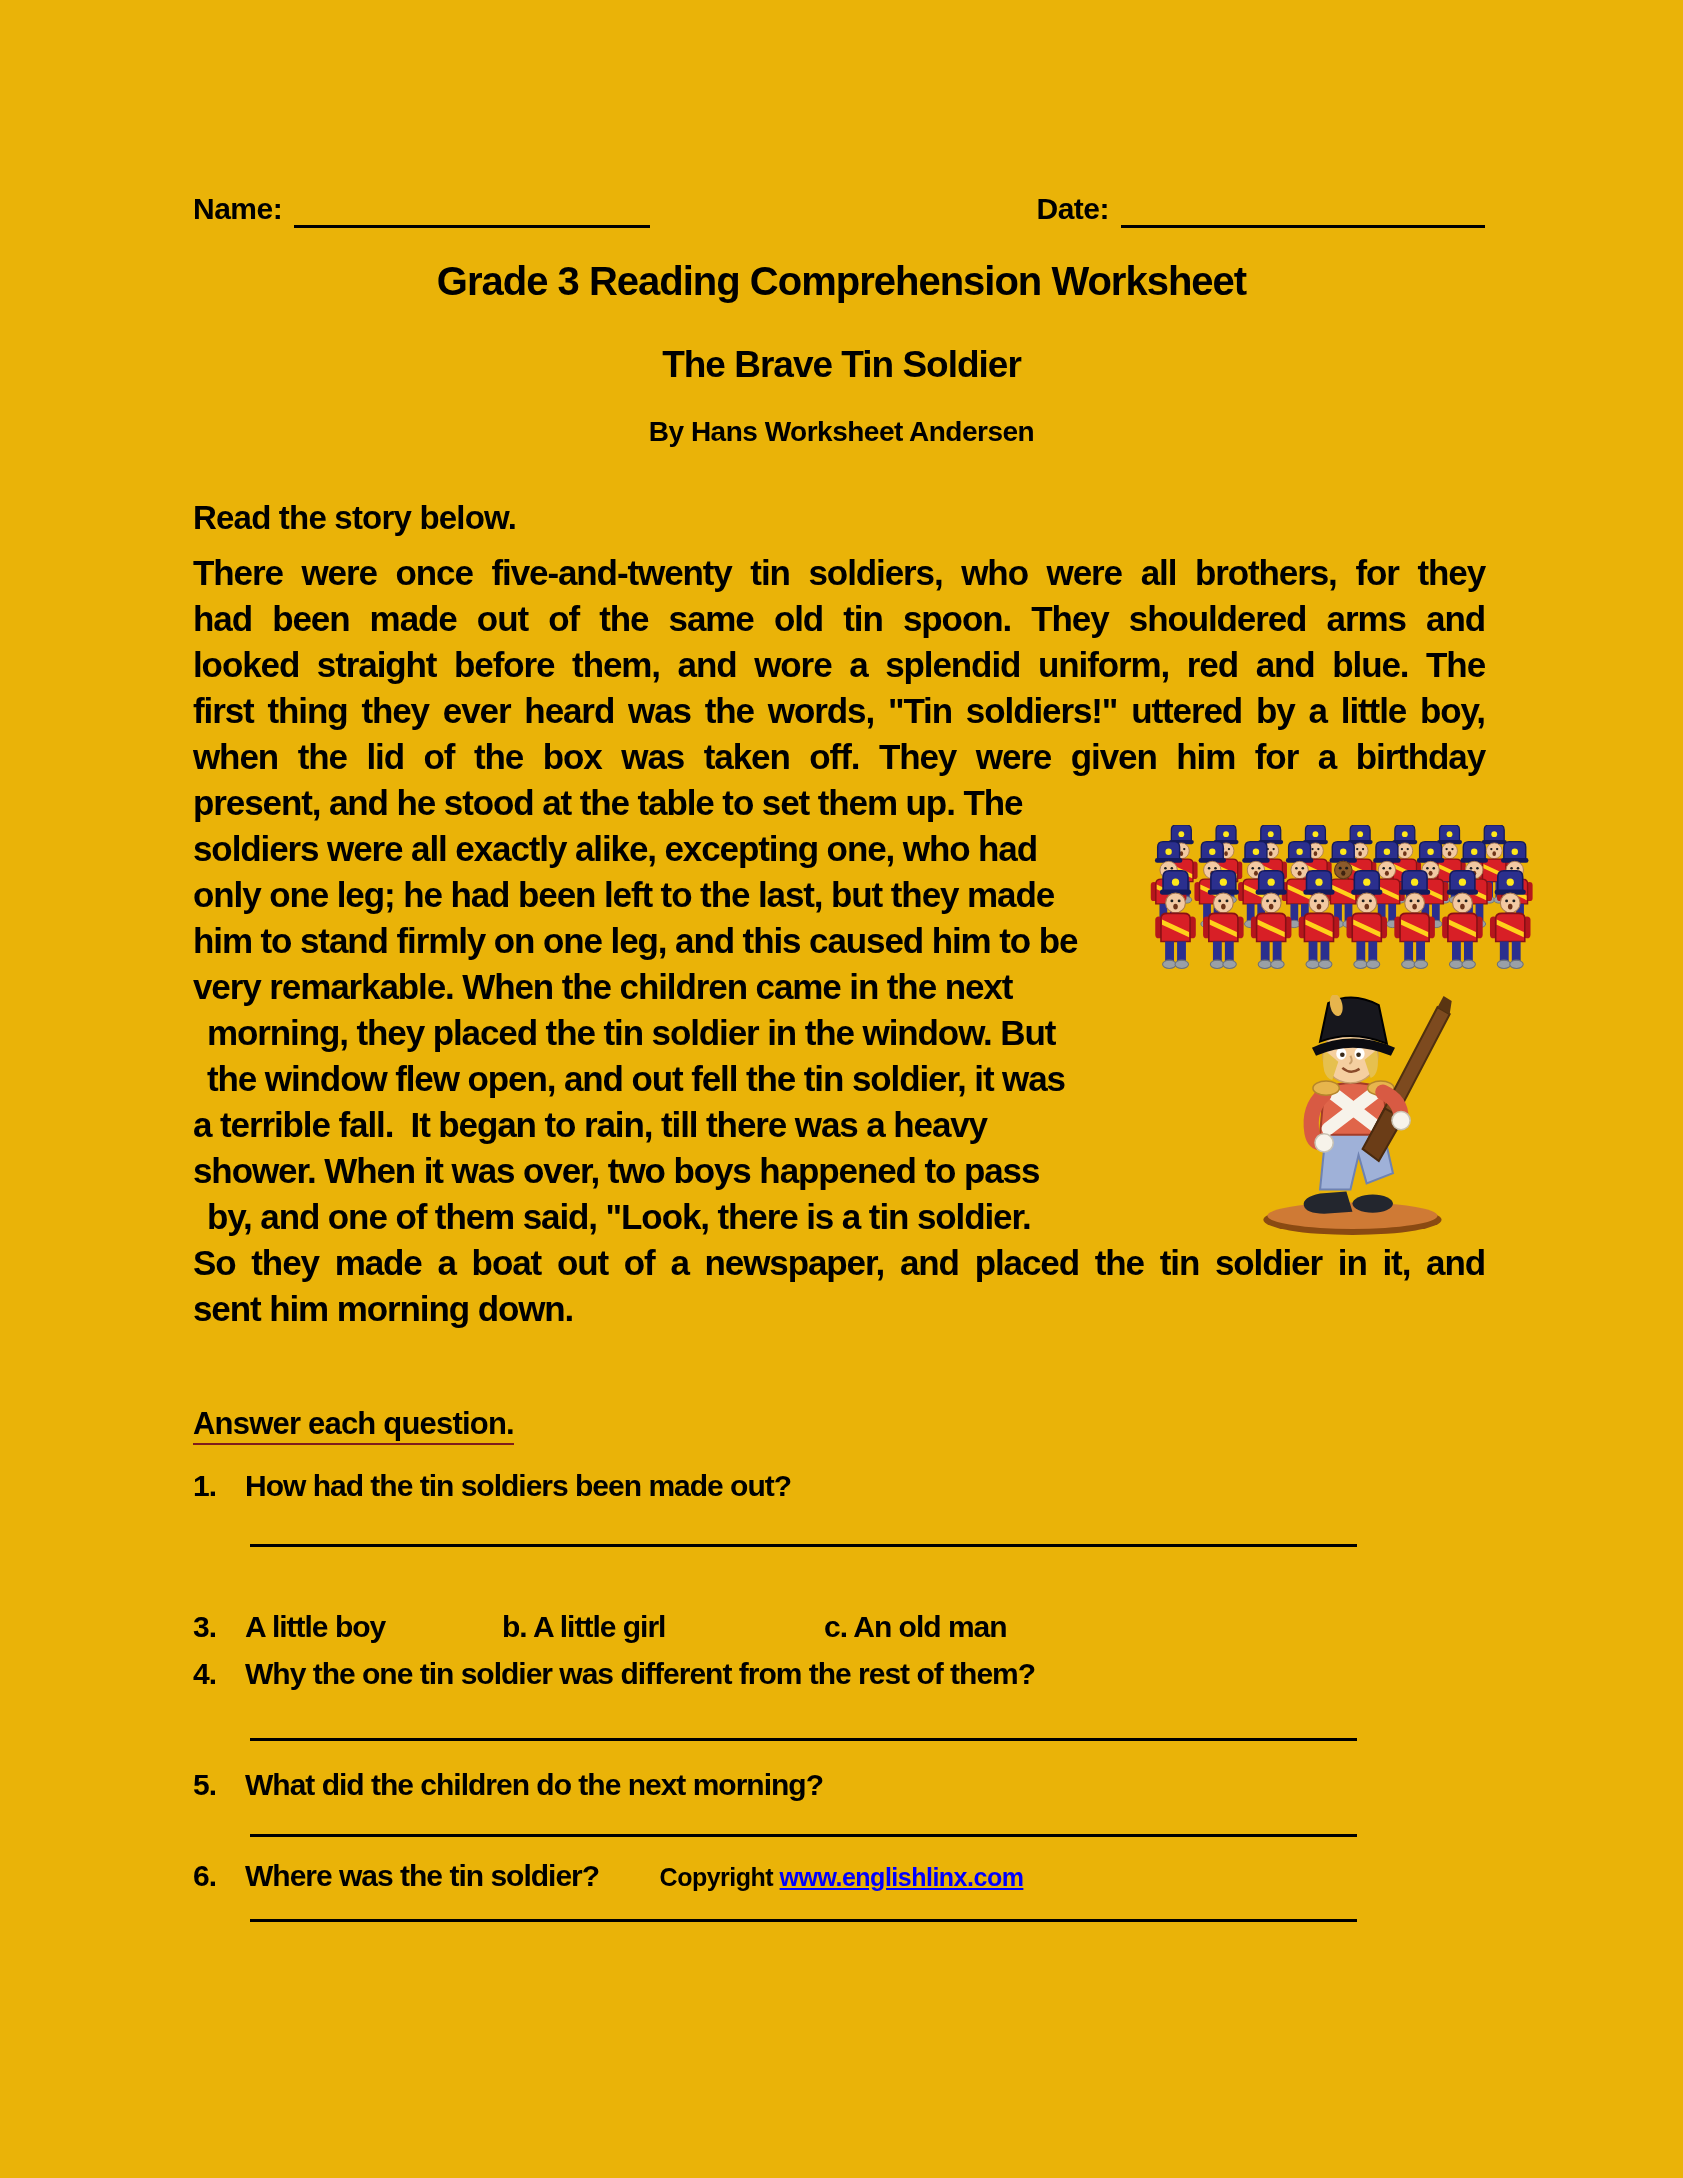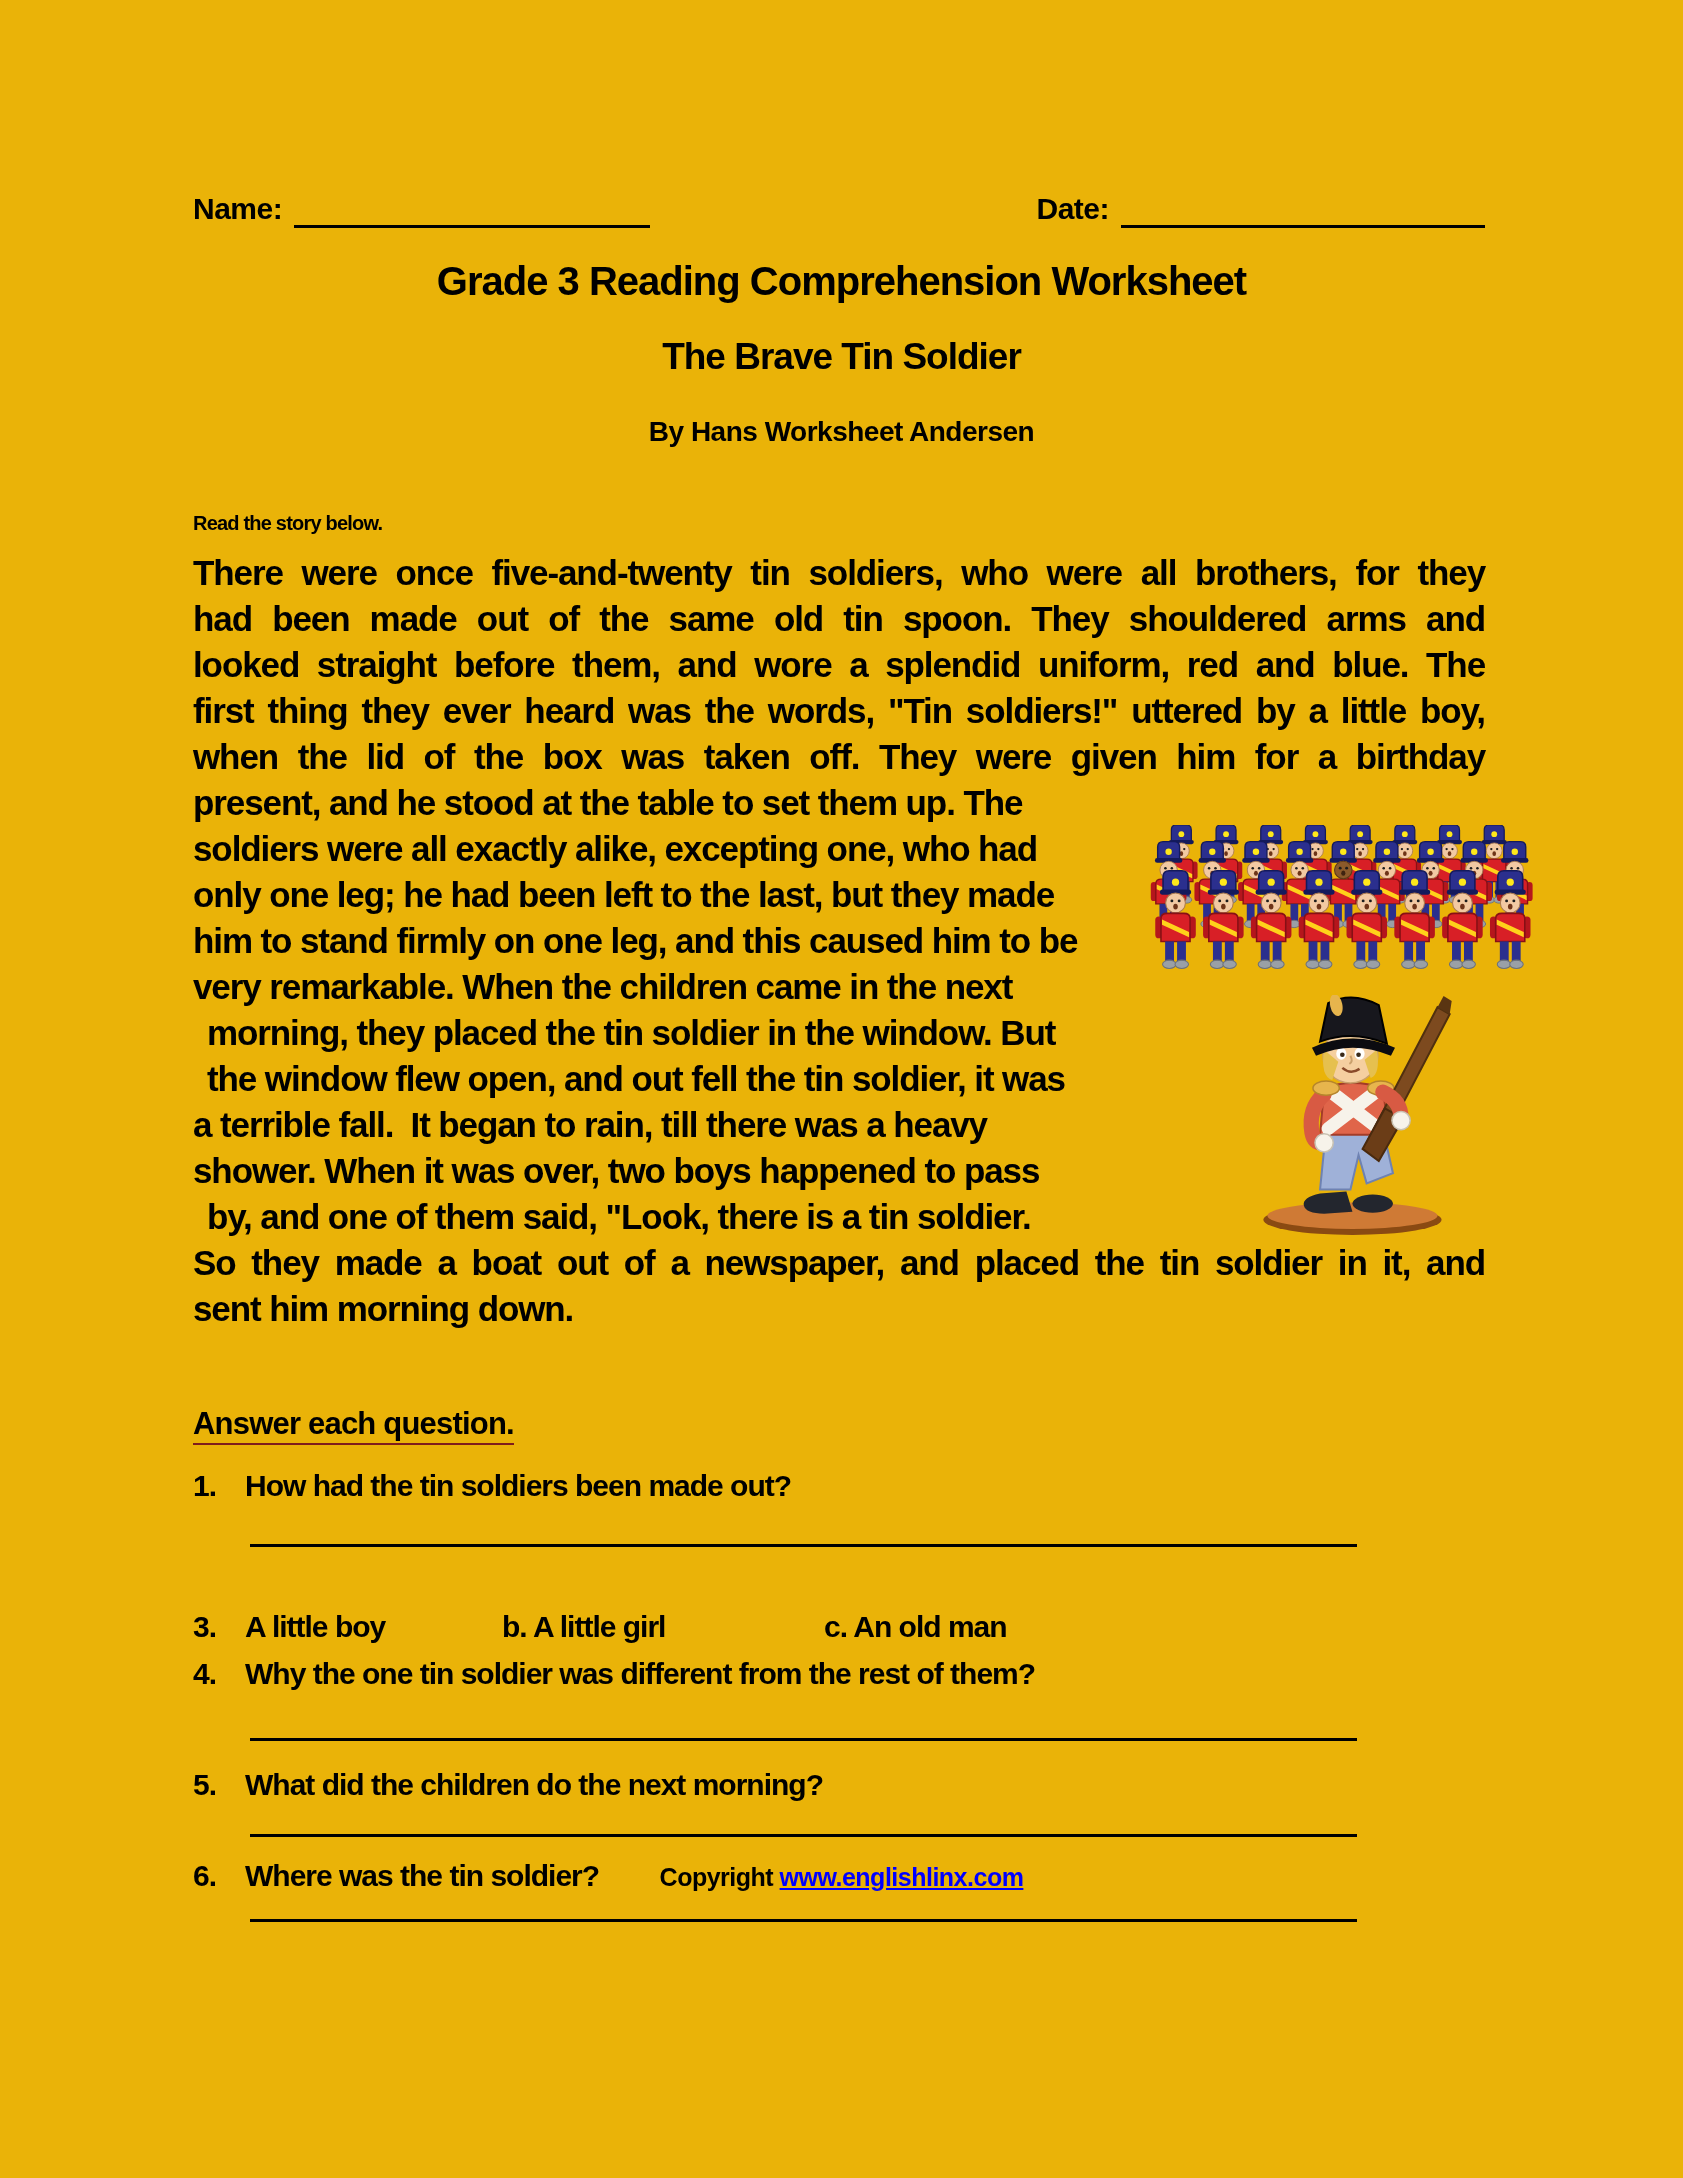--- a/index.html
+++ b/index.html
@@ -18,25 +18,25 @@
     display:flex;justify-content:space-between;align-items:flex-end;
   }
   .field{display:flex;align-items:flex-end;}
   .field-label{font-size:30px;letter-spacing:-0.5px;line-height:38px;}
   .field-line{display:inline-block;border-bottom:3px solid #000;height:34px;margin-left:12px;}
   .name-line{width:356px;}
   .date-line{width:364px;}
   
   .title{position:absolute;top:259px;left:0;width:1683px;text-align:center;
     font-size:40px;letter-spacing:-1px;}
-  .story-title{position:absolute;top:336px;left:0;width:1683px;text-align:center;
+  .story-title{position:absolute;top:344px;left:0;width:1683px;text-align:center;
     font-size:37px;letter-spacing:-1px;}
   .byline{position:absolute;top:416px;left:0;width:1683px;text-align:center;
     font-size:28px;letter-spacing:-0.5px;}
-  .instruction{position:absolute;top:499px;left:193px;font-size:20px;letter-spacing:-0.8px;margin-top:13px;}
+  .instruction{position:absolute;top:499px;left:193px;font-size:33px;letter-spacing:-0.8px;}
   
   .story{position:absolute;top:550px;left:193px;width:1292px;}
   .sline{
     font-size:35px;letter-spacing:-1.1px;
     height:46px;line-height:46px;
   }
   .just{text-align:justify;text-align-last:justify;text-justify:inter-word;width:1292px;}
   .wrapline{width:950px;white-space:pre;}
   .indent{padding-left:14px;}
   

